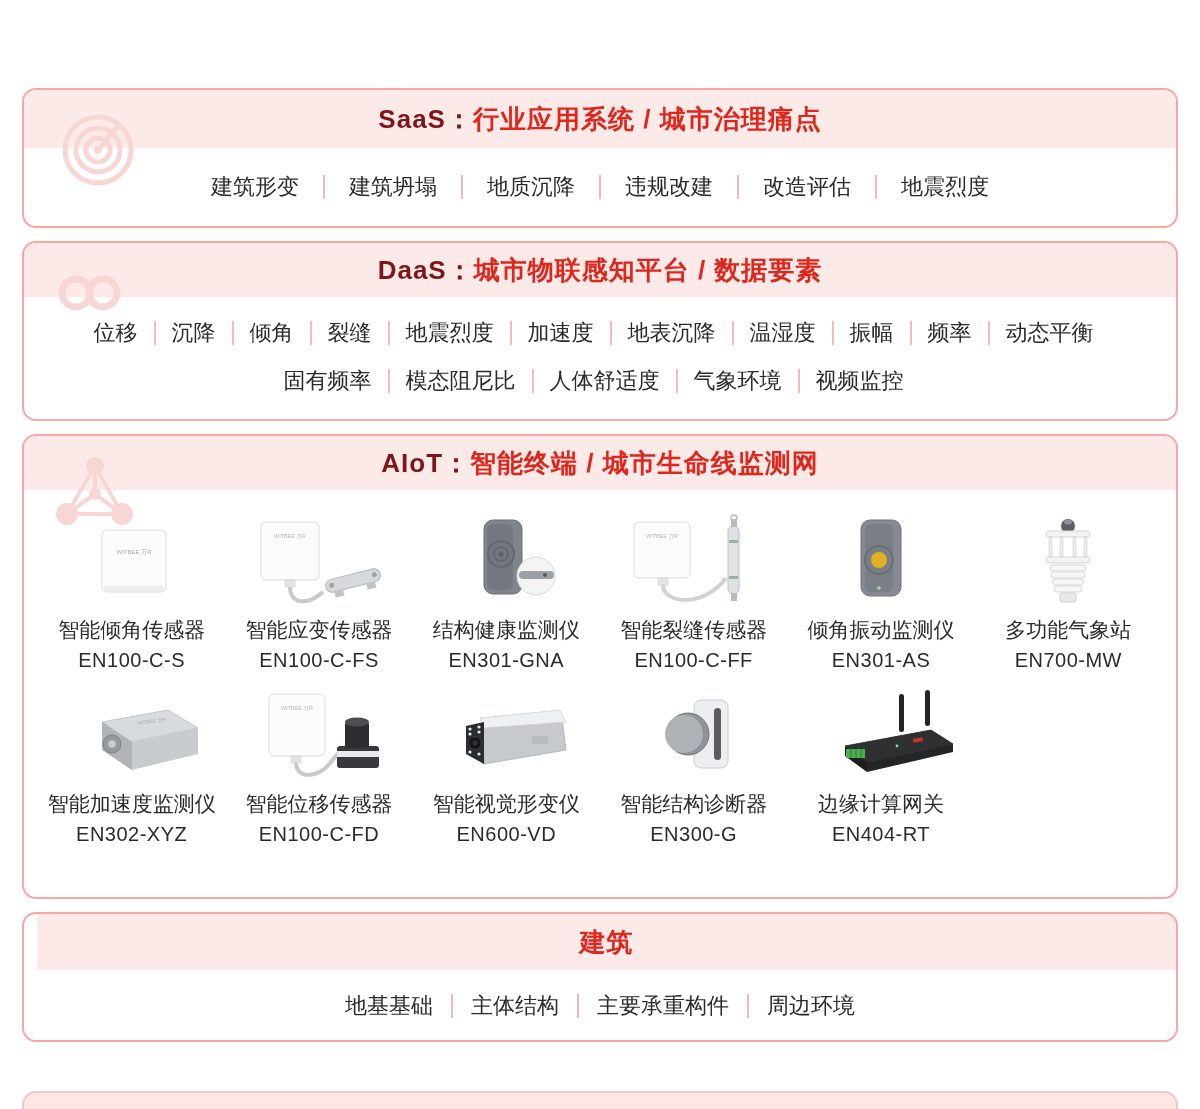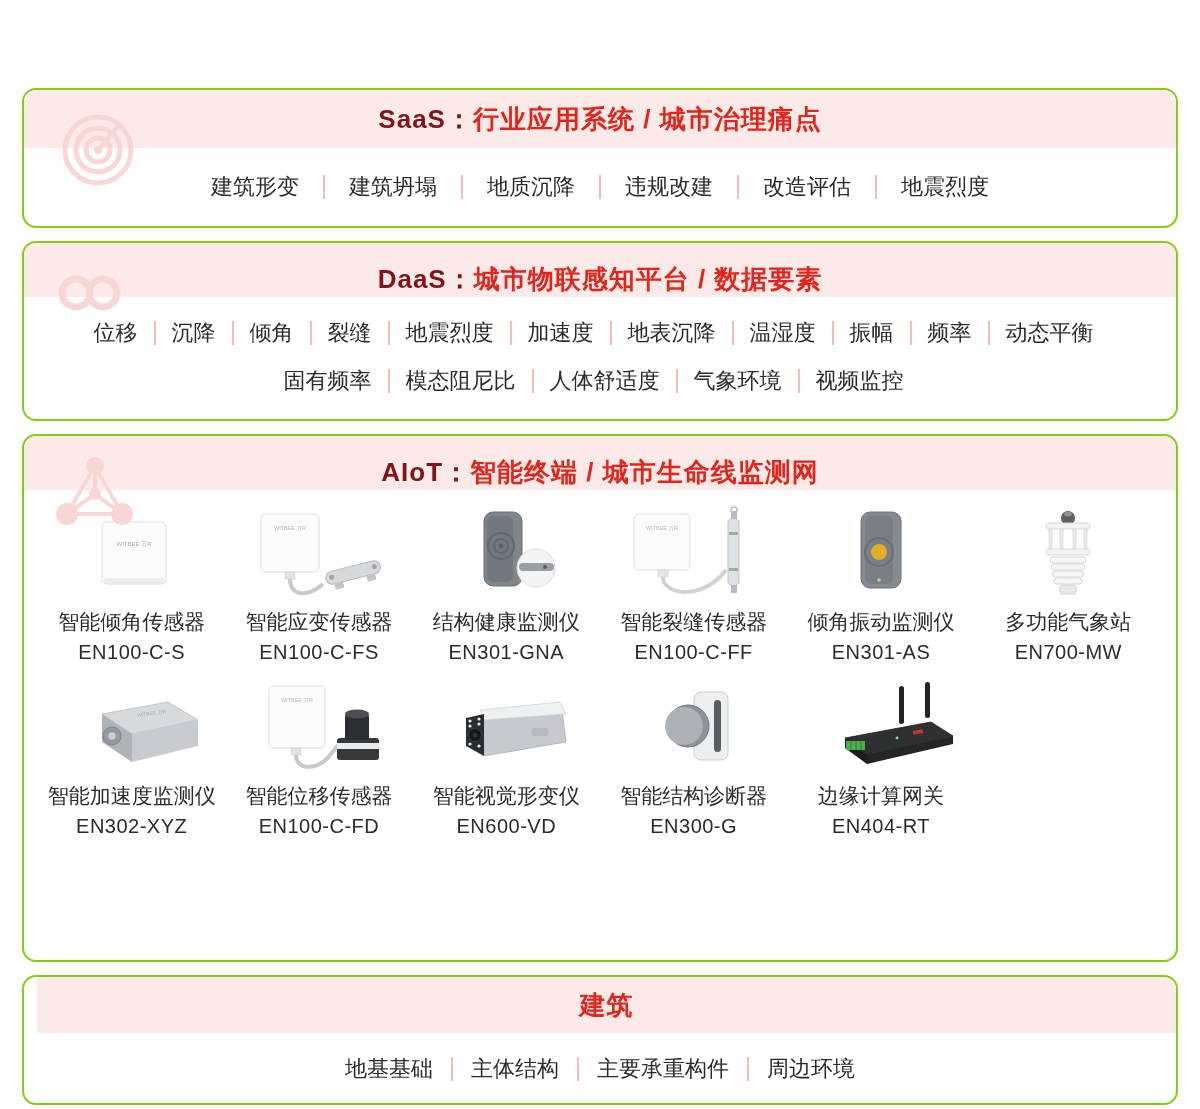--- a/index.html
+++ b/index.html
@@ -1,36 +1,36 @@
 <!DOCTYPE html>
 <html><head>
 <meta charset="utf-8">
 <style>
   * { margin:0; padding:0; box-sizing:border-box; }
   html,body { width:1200px; height:1109px; overflow:hidden; background:#ffffff;
     font-family:"Liberation Sans","DejaVu Sans",sans-serif; }
   .page { position:relative; width:1200px; height:1109px; padding-top:88px; }
-  .card { position:relative; margin:0 22px 13px 22px; border:2px solid #84cc16;
+  .card { position:relative; margin:0 22px 13px 22px; border:2px solid #fca5a5;
     border-radius:14px; overflow:hidden; background:#ffffff; }
   .band { background:#fceae9; display:flex; align-items:center; justify-content:center; }
-  .band.h58{ height:58px; } .band.h54{ height:54px;align-items:flex-end; } .band.h56{ height:56px;margin-left:13px; }
+  .band.h58{ height:58px; } .band.h54{ height:54px; } .band.h56{ height:56px;margin-left:13px; }
   .title { font-size:26px; font-weight:bold; letter-spacing:1px; }
   .tp { color:#801418; } .tr { color:#e1251b; } .tsingle { color:#e1251b; }
   .itemsrow { display:flex; align-items:center; justify-content:center; }
   .item { font-size:22px; color:#2a2a2a; white-space:nowrap; }
   .sep { width:2px; height:24px; background:#f2bcb4; display:inline-block; }
   .wm { position:absolute; pointer-events:none; }
   
   .saas-content { height:78px; display:flex; align-items:center; justify-content:center;border-radius:24px; }
   .saas-content .itemsrow { gap:24px; }
   
   .daas-content { padding:12px 13px 18px 0; }
   .daas-content .itemsrow { gap:16px; height:48px; }
   
-  .grid { display:grid; grid-template-columns:repeat(6,1fr); padding:16px 14px 6px 14px;
+  .grid { display:grid; grid-template-columns:repeat(6,1fr); padding:24px 14px 6px 14px;
     row-gap:16px; }
   .cell { display:flex; flex-direction:column; align-items:center; }
   .pimg { width:170px; height:96px; }
   .pname { font-size:21px; color:#2b2b2b; margin-top:6px; white-space:nowrap; }
   .pmodel { font-size:20px; color:#2b2b2b; margin-top:5px; letter-spacing:0.5px; }
   
   .building-content { height:72px; display:flex; align-items:center; justify-content:center; }
   .building-content .itemsrow { gap:18px; }
   
   .bottom-bar { margin:49px 22px 0 22px; height:60px; background:#fce7e5;
@@ -109,21 +109,21 @@
           <i class="sep"></i>
         <span class="item">人体舒适度</span>
           <i class="sep"></i>
         <span class="item">气象环境</span>
           <i class="sep"></i>
         <span class="item">视频监控</span>
       </div>
     </div>
   </section>
 
-  <section class="card" style="height:528px;">
+  <section class="card" style="height:465px;">
     <svg class="wm" style="left:30px; top:16px;" width="82" height="78" viewBox="0 0 82 78">
       <path d="M41 14 L13 62 M41 14 L68 62 M13 62 L68 62 M41 14 L41 42 M13 62 L41 42 M68 62 L41 42" stroke="#f8d6d3" stroke-width="4" fill="none"></path>
       <circle cx="41" cy="14" r="9" fill="#f8d6d3"></circle>
       <circle cx="13" cy="62" r="11" fill="#f8d6d3"></circle>
       <circle cx="68" cy="62" r="11" fill="#f8d6d3"></circle>
       <circle cx="41" cy="42" r="6" fill="#f8d6d3"></circle>
     </svg>
     <div class="band h54">
       <h2 class="title"><span class="tp">AIoT：</span><span class="tr">智能终端 / 城市生命线监测网</span></h2>
     </div>

